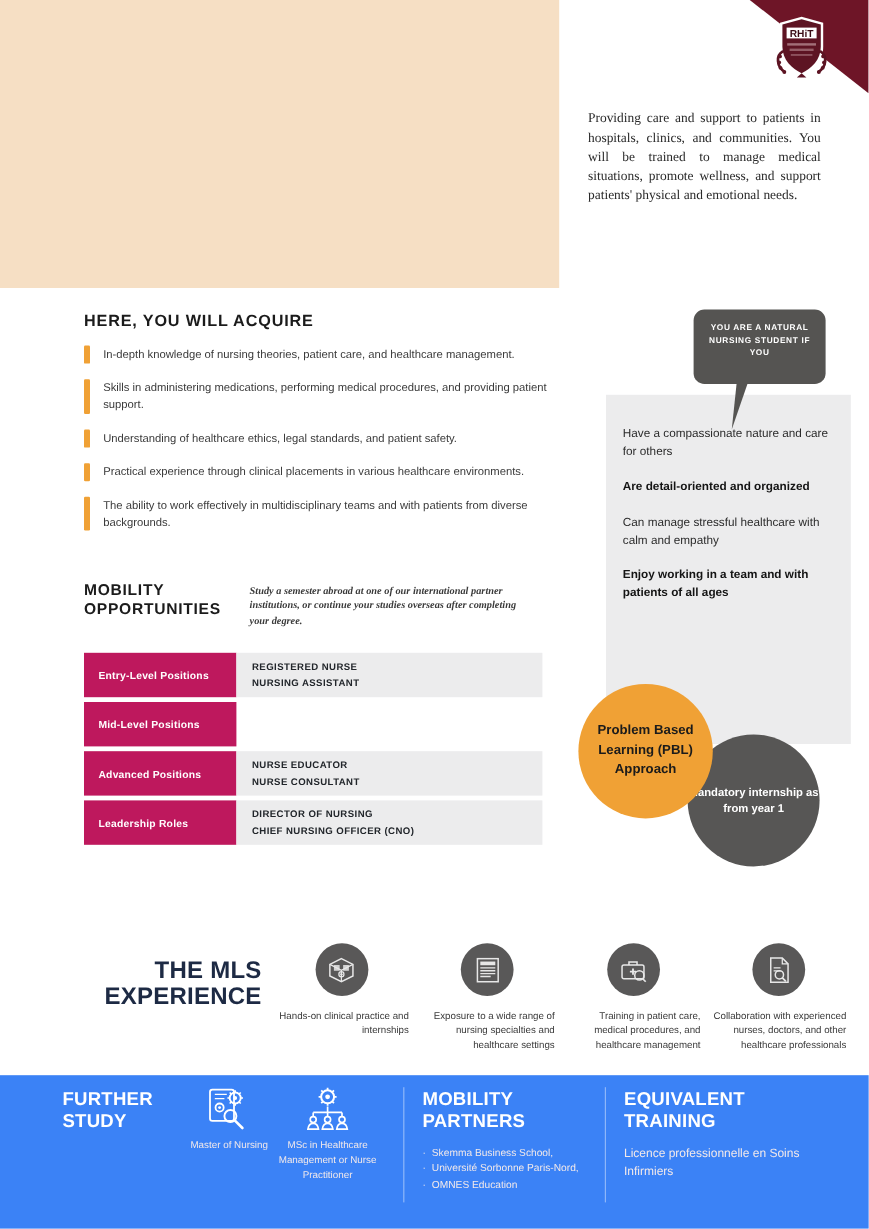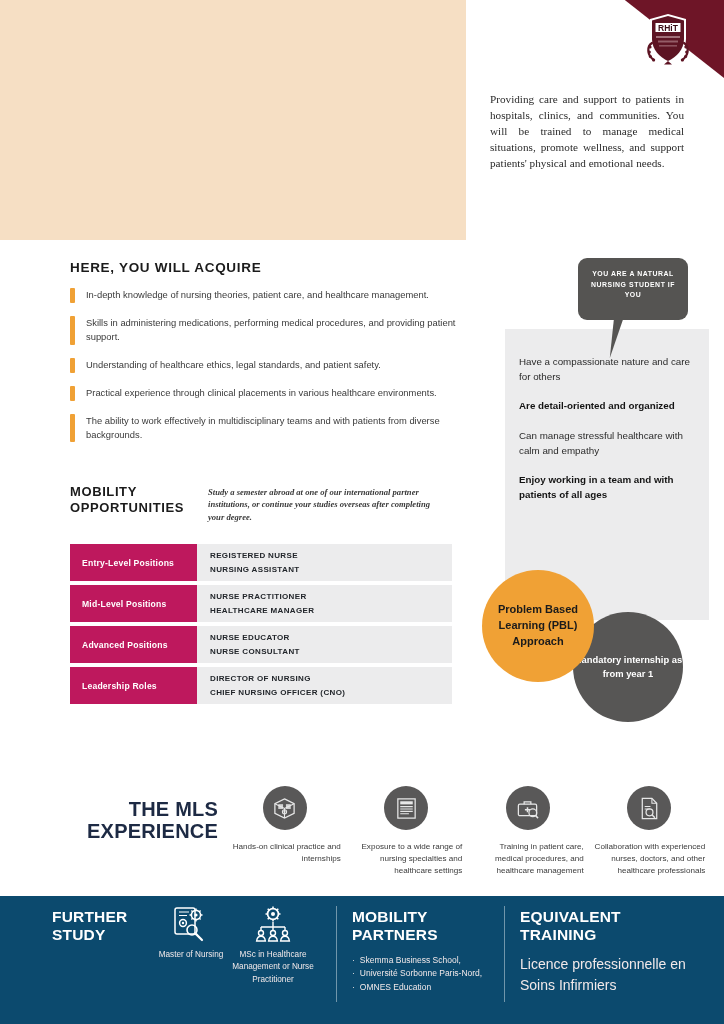--- a/index.html
+++ b/index.html
@@ -161,37 +161,37 @@
     display:flex; align-items:center; justify-content:center; margin-bottom:11px;
   }
   .mls-cap{
     font-size:8.1px; line-height:1.5; color:#3a3a3a; text-align:right;
     max-width:112px;
   }
 
   
   .footer{
     position:absolute; left:0; bottom:0; width:724px; height:128px;
-    background:#0c4a6e; color:#fff;
+    background:#3b82f6; color:#fff;
   }
   .foot-hd{
     font-weight:bold; font-size:15.5px; line-height:1.18; letter-spacing:.2px; color:#fff;
   }
   .f-further{ position:absolute; left:52px; top:12px; width:100px; }
   .f-icons{ position:absolute; left:150px; top:6px; width:175px; display:flex; }
   .f-ic{ width:82px; display:flex; flex-direction:column; align-items:center; }
   .f-ic .g{ height:44px; display:flex; align-items:center; justify-content:center;}
   .f-ic .cap{ font-size:8.2px; line-height:1.5; text-align:center; color:#f2e9ea; margin-top:3px;}
   .f-div{ position:absolute; top:10px; width:1px; height:96px; background:rgba(255,255,255,.42); }
   .f-mob{ position:absolute; left:352px; top:12px; width:150px; }
   .f-list{ margin-top:9px; }
   .f-li{ font-size:8.5px; line-height:1.62; color:#f2e9ea; display:flex; gap:5px;}
   .f-li .bul{ line-height:1.45; }
   .f-eq{ position:absolute; left:520px; top:12px; width:180px; }
-  .f-eqtext{ margin-top:9px; font-size:14px; line-height:1.55; color:#f2e9ea; }
+  .f-eqtext{ margin-top:9px; font-size:10px; line-height:1.55; color:#f2e9ea; }
 </style>
 </head>
 <body>
 
 <div class="page">
 
   <div class="corner-maroon"></div>
   <svg class="logo-shield" viewBox="0 0 46 52">
     <path d="M23 1 L41 6 V26 C41 38 32 46 23 50 C14 46 5 38 5 26 V6 Z" fill="#ffffff"></path>
     <path d="M23 3 L39 7.5 V26 C39 37 31 44.3 23 48 C15 44.3 7 37 7 26 V7.5 Z" fill="#5d1423"></path>
@@ -313,24 +313,20 @@
   <div class="career-table">
     <div class="c-row">
       <div class="c-label">Entry-Level Positions</div>
       <div class="c-vals">
         <div class="c-val">REGISTERED NURSE</div>
         <div class="c-val">NURSING ASSISTANT</div>
       </div>
     </div>
     <div class="c-row">
       <div class="c-label">Mid-Level Positions</div>
-      <div class="c-vals">
-        <div class="c-val">NURSE PRACTITIONER</div>
-        <div class="c-val">HEALTHCARE MANAGER</div>
-      </div>
     </div>
     <div class="c-row">
       <div class="c-label">Advanced Positions</div>
       <div class="c-vals">
         <div class="c-val">NURSE EDUCATOR</div>
         <div class="c-val">NURSE CONSULTANT</div>
       </div>
     </div>
     <div class="c-row">
       <div class="c-label">Leadership Roles</div>

